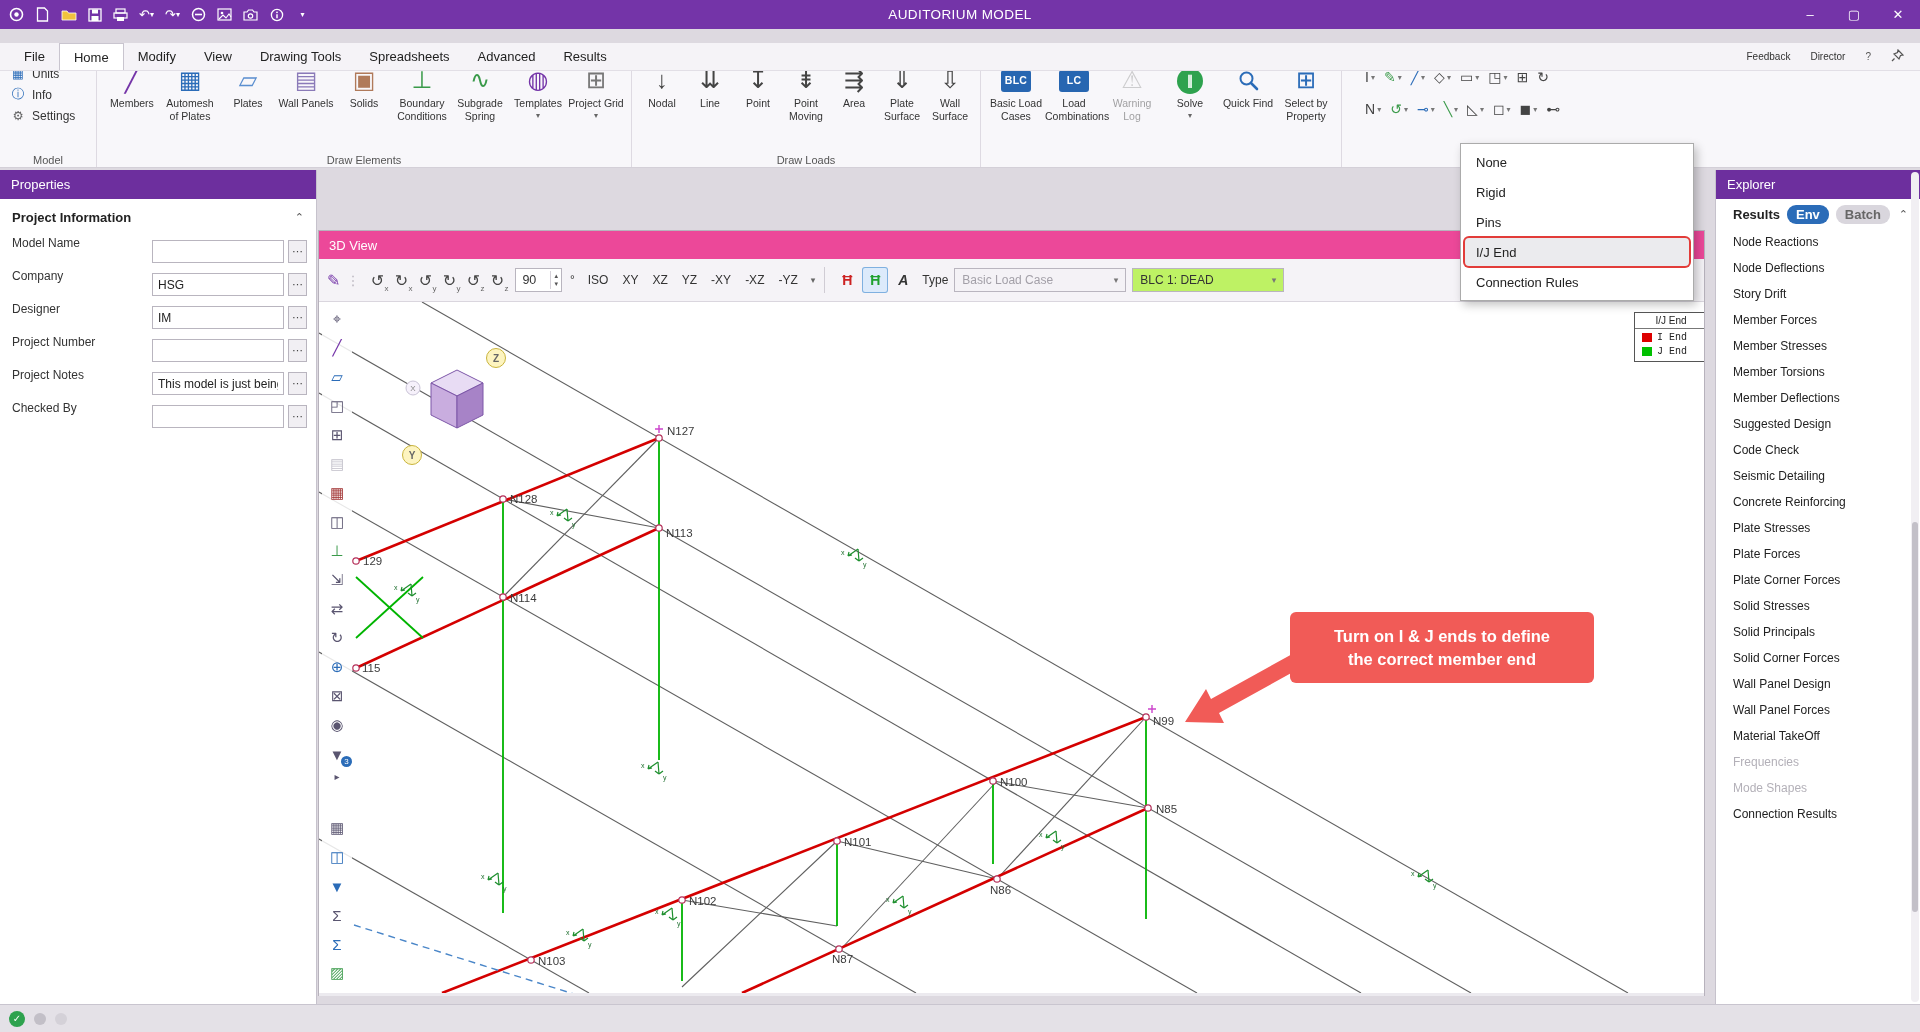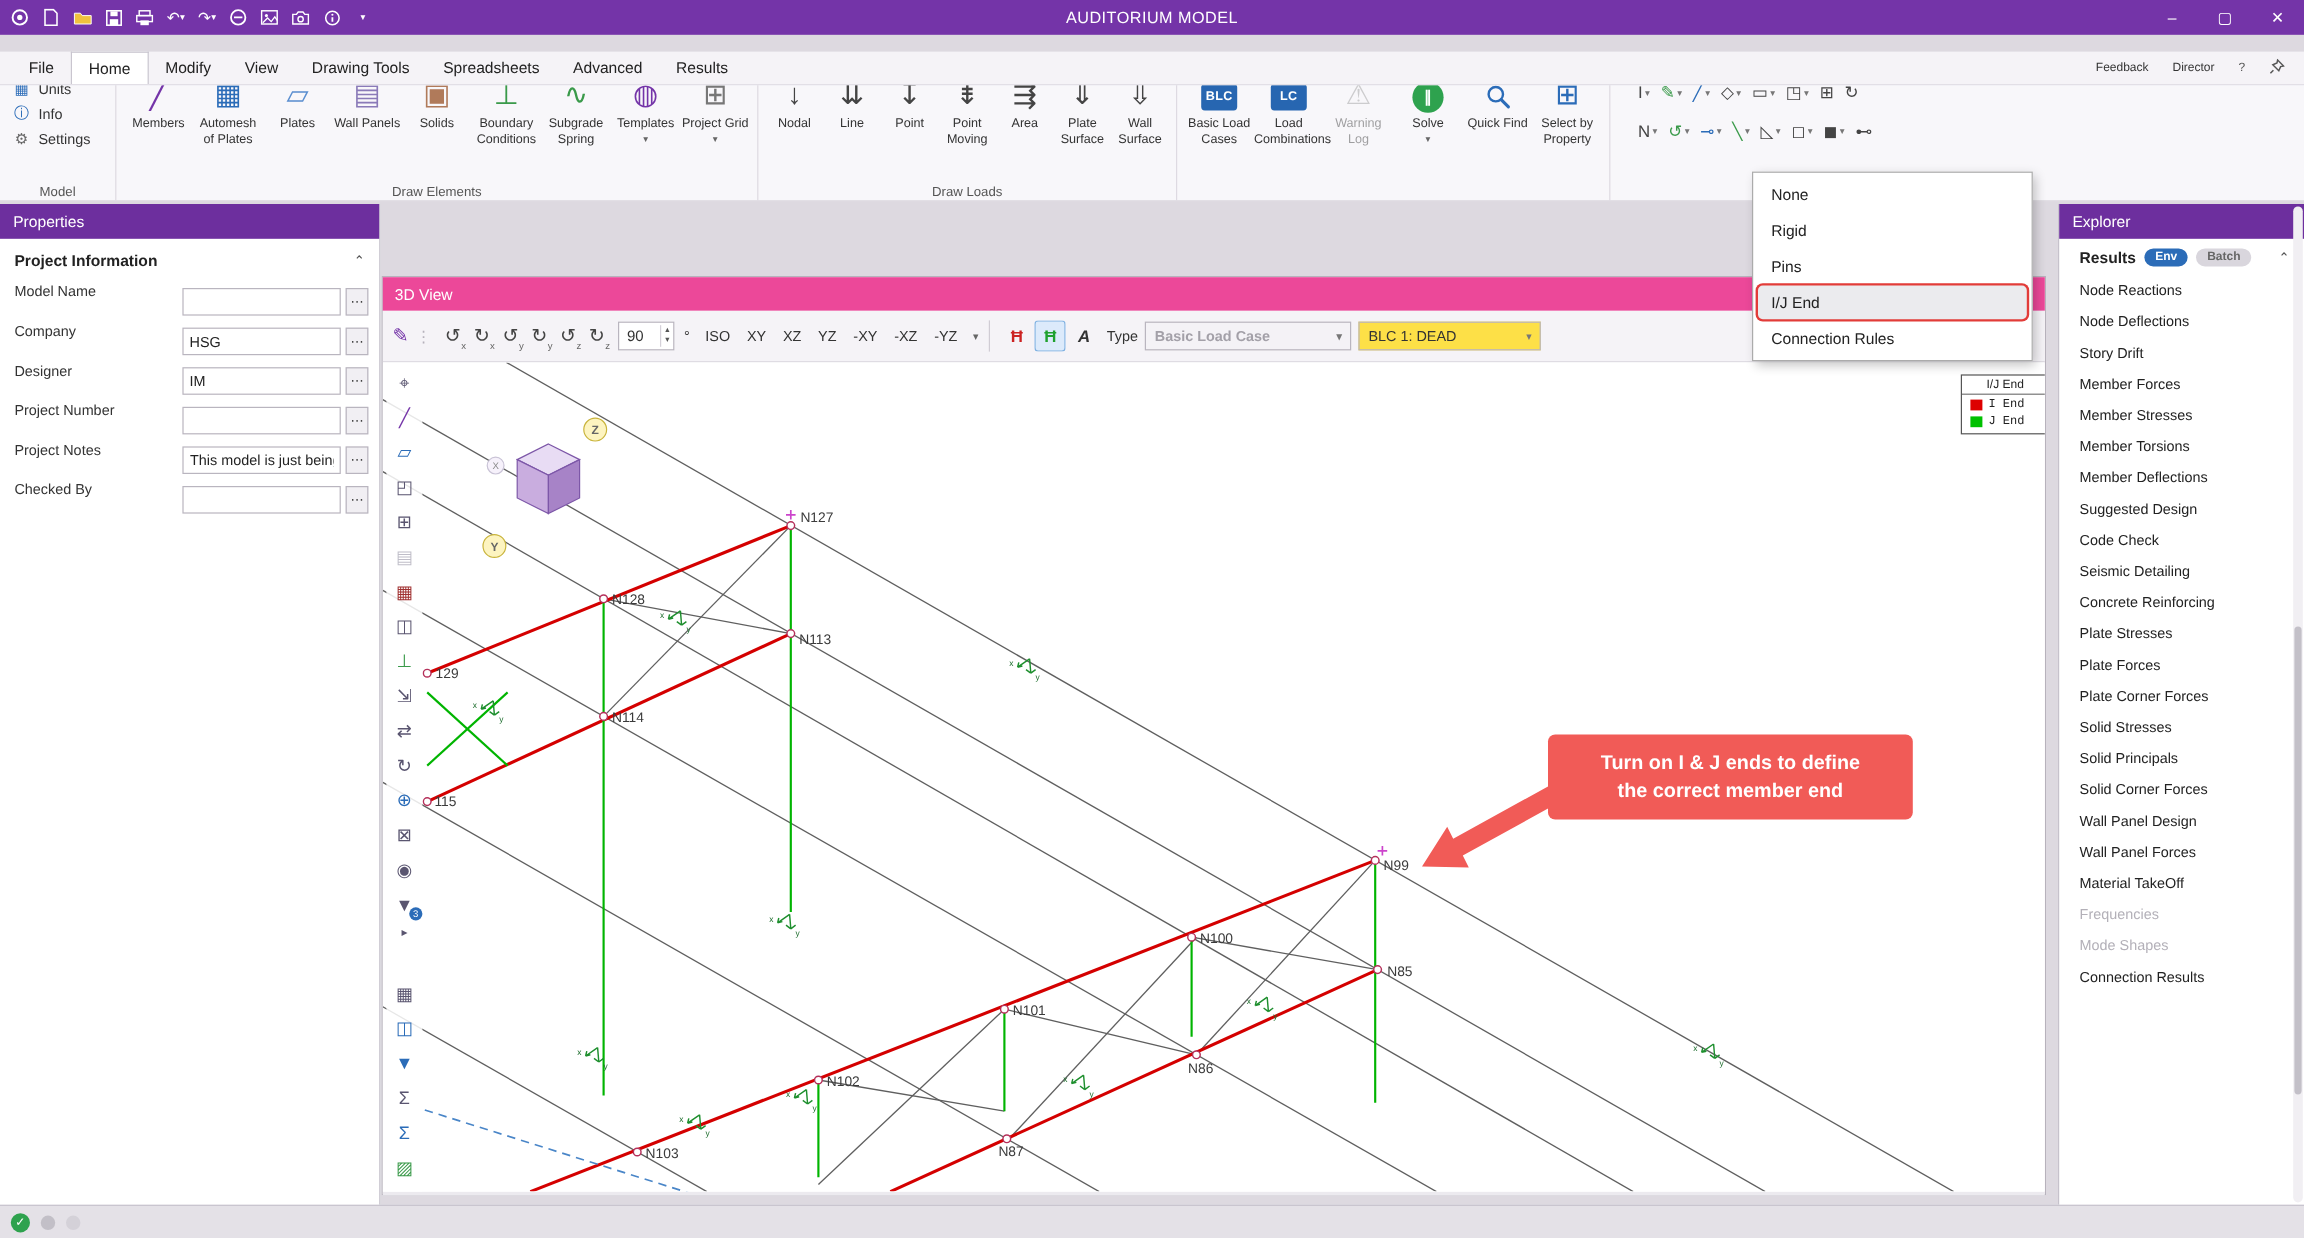--- a/index.html
+++ b/index.html
@@ -65,25 +65,25 @@
   .rotbtn{width:24px;height:26px;position:relative;display:flex;align-items:center;justify-content:center;font-size:16px;color:#444;}
   .rotbtn .rsub{position:absolute;right:1px;bottom:0;font-size:8px;color:#666;}
   .spin{display:flex;align-items:center;border:1px solid #b9b5bf;background:#fff;height:24px;}
   .spin .val{width:34px;padding-left:6px;font-size:12.5px;}
   .updown{display:flex;flex-direction:column;font-size:7px;color:#555;padding:1px 3px;border-left:1px solid #d5d1d9;line-height:1.1;}
   .deg{font-size:12px;margin-left:2px;}
   .vbtn{padding:4px 7px;font-size:12px;color:#333;}
   .vcaret{font-size:9px;color:#666;}
   .etoggle{width:26px;height:26px;display:flex;align-items:center;justify-content:center;font-size:14px;font-weight:bold;border-radius:3px;}
   .etoggle.active{background:#dceafb;box-shadow:inset 0 0 0 1px #7fb0e0;}
-  .combo{display:flex;align-items:center;border:1px solid #b9b5bf;background:#fde047;height:24px;padding:0 7px;font-size:12px;color:#333;}
+  .combo{display:flex;align-items:center;border:1px solid #b9b5bf;background:#bef264;height:24px;padding:0 7px;font-size:12px;color:#333;}
   .combo.disabled{color:#a3a0a8;background:#f4f2f6;}
   .combo span:first-child{flex:1;white-space:nowrap;overflow:hidden;}
   .combo .carr{font-size:9px;color:#777;margin-left:8px;}
-  .combo1{width:172px;font-weight:bold;}
+  .combo1{width:172px;}
   .combo2{width:152px;}
   .canvas{position:relative;width:100%;height:691px;background:#fff;overflow:hidden;}
   #model-svg{position:absolute;left:0;top:0;}
   .hscroll{height:3px;background:#eceaef;}
   
   .strip{position:absolute;left:3px;top:4px;width:30px;display:flex;flex-direction:column;align-items:center;z-index:5;background:rgba(255,255,255,.85);}
   .sicon{width:26px;height:26px;display:flex;align-items:center;justify-content:center;font-size:15px;color:#5a5570;position:relative;margin-bottom:3px;}
   .sicon.small{height:13px;font-size:10px;margin-bottom:2px;}
   .sicon.disabled{opacity:.38;}
   .sbadge{position:absolute;right:-2px;bottom:0;background:#2b6cb8;color:#fff;font-size:8px;width:11px;height:11px;border-radius:50%;display:flex;align-items:center;justify-content:center;}
@@ -92,21 +92,21 @@
   .legend{position:absolute;left:1315px;top:10px;width:74px;border:1px solid #555;background:#fff;font-size:10px;color:#222;z-index:6;padding-bottom:4px;}
   .legend-title{text-align:center;border-bottom:1px solid #777;padding:2px 0;}
   .lrow{display:flex;align-items:center;gap:5px;padding:3px 0 0 7px;font-family:Liberation Mono, monospace;}
   .lswatch{width:10px;height:9px;display:inline-block;}
   .annotation{position:absolute;left:971px;top:310px;width:304px;height:71px;background:#f15b57;border-radius:6px;color:#fff;font-weight:bold;font-size:16.5px;display:flex;flex-direction:column;align-items:center;justify-content:center;line-height:1.35;z-index:7;}
   
   .explorer{position:absolute;left:1715px;top:170px;width:205px;height:834px;background:#fff;border-left:1px solid #c6c2cc;z-index:10;}
   .eitem{height:26px;display:flex;align-items:center;padding-left:17px;font-size:12px;color:#222;}
   .eitem.disabled{color:#b3b0b8;}
   .results-hdr{height:30px;display:flex;align-items:center;padding-left:17px;gap:7px;font-size:13px;font-weight:bold;color:#222;}
-  .pill{font-size:10px;font-weight:bold;padding:2px 9px;border-radius:9px;}
+  .pill{font-size:13px;font-weight:bold;padding:2px 9px;border-radius:9px;}
   .pill.env{background:#2b6cb8;color:#fff;}
   .pill.batch{background:#d9d6dd;color:#666;}
   .results-hdr .chev{margin-left:auto;padding-right:12px;font-size:11px;color:#555;font-weight:normal;}
   .escroll{position:absolute;right:1px;top:2px;bottom:2px;width:8px;background:#f1eff3;border-radius:4px;}
   .ethumb{position:absolute;right:1px;width:6px;top:350px;height:390px;background:#c3c0c8;border-radius:3px;}
   
   .statusbar{position:absolute;left:0;bottom:0;width:100%;height:28px;background:#e4e1e7;border-top:1px solid #c9c5cf;display:flex;align-items:center;gap:9px;padding-left:9px;z-index:20;}
   .st-ok{width:16px;height:16px;border-radius:50%;background:#2ea24e;color:#fff;font-size:10px;display:flex;align-items:center;justify-content:center;}
   .st-dot{width:12px;height:12px;border-radius:50%;background:#c2bfc7;}
   .st-dot.l{background:#d4d1d8;}

